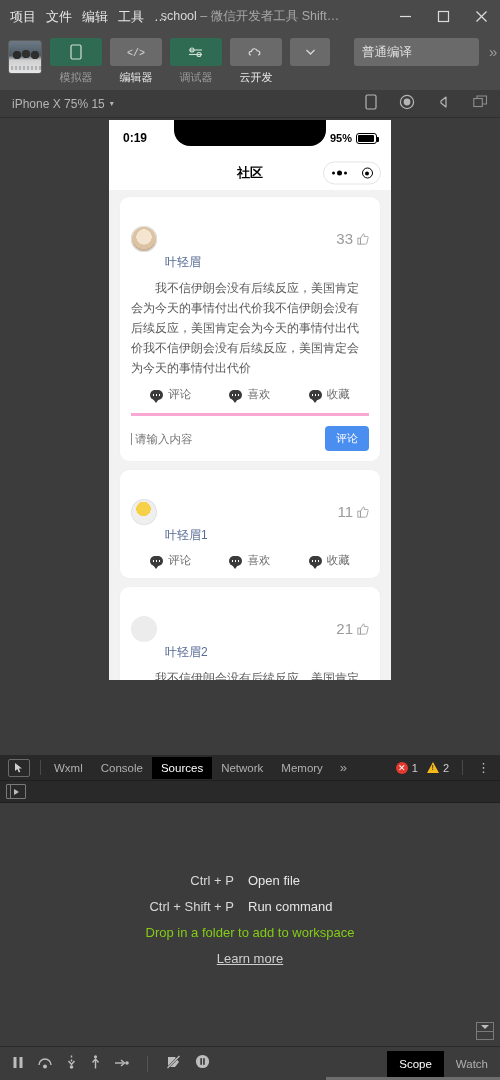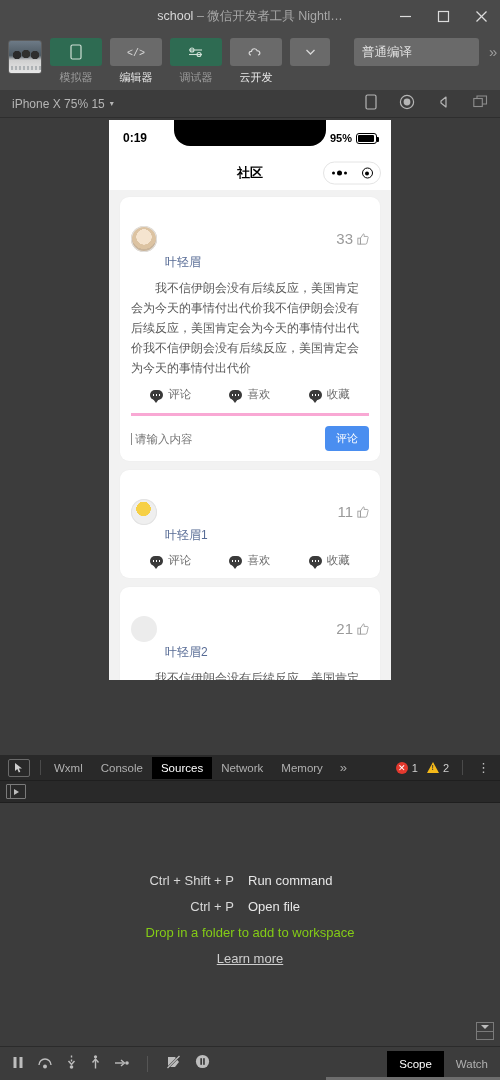--- a/index.html
+++ b/index.html
@@ -221,24 +221,31 @@
   .scope-tabs { margin-left:auto; display:flex; align-items:center; height:100%; }
   .scope-tab { color:#b0b0b0; font-size:11.5px; padding:7px 12px; }
   .scope-tab.active { background:#000; color:#fff; }
   .scope-wrap { display:flex; flex:1; height:100%; align-items:center; position:relative;}
   .scroll-hint { position:absolute; left:40%; right:0; bottom:0; height:3px; background:#6d6d6d; }
 </style>
 </head>
 <body>
 
 <div class="titlebar">
+  <div class="menu-group">
+    <span class="menu-item">项目</span>
+    <span class="menu-item">文件</span>
+    <span class="menu-item">编辑</span>
+    <span class="menu-item">工具</span>
+    <span class="menu-ellipsis">…</span>
+  </div>
   <div class="win-title">
     <span class="proj">school</span>
     <span>–</span>
-    <span>微信开发者工具 Nightl…</span>
+    <span>微信开发者工具 Shift…</span>
   </div>
   <div class="win-btns">
     <div class="win-btn">
       <svg width="13" height="13" viewBox="0 0 13 13">
           <line x1="1" y1="6.5" x2="12" y2="6.5" stroke="#dcdcdc" stroke-width="1.2"></line>
         </svg>
     </div>
     <div class="win-btn">
       <svg width="13" height="13" viewBox="0 0 13 13">
           <rect x="1.5" y="1.5" width="10" height="10" fill="none" stroke="#dcdcdc" stroke-width="1.2"></rect>
@@ -501,26 +508,26 @@
 
   <div class="dt-subbar">
     <div class="navpane-btn">
       <div class="bar"></div>
         <div class="tri"></div>
     </div>
   </div>
 
   <div class="dt-body">
     <div class="hint-row">
+      <span class="hint-key">Ctrl + P</span>
+      <span class="hint-act">Open file</span>
+    </div>
+    <div class="hint-row">
       <span class="hint-key">Ctrl + Shift + P</span>
       <span class="hint-act">Run command</span>
-    </div>
-    <div class="hint-row">
-      <span class="hint-key">Ctrl + P</span>
-      <span class="hint-act">Open file</span>
     </div>
     <div class="hint-line">Drop in a folder to add to workspace</div>
     <div class="learn">Learn more</div>
 
     <div class="collapse-tab">
       <div class="t">
           <div class="tri2"></div>
         </div>
       <div style="flex:1"></div>
     </div>

